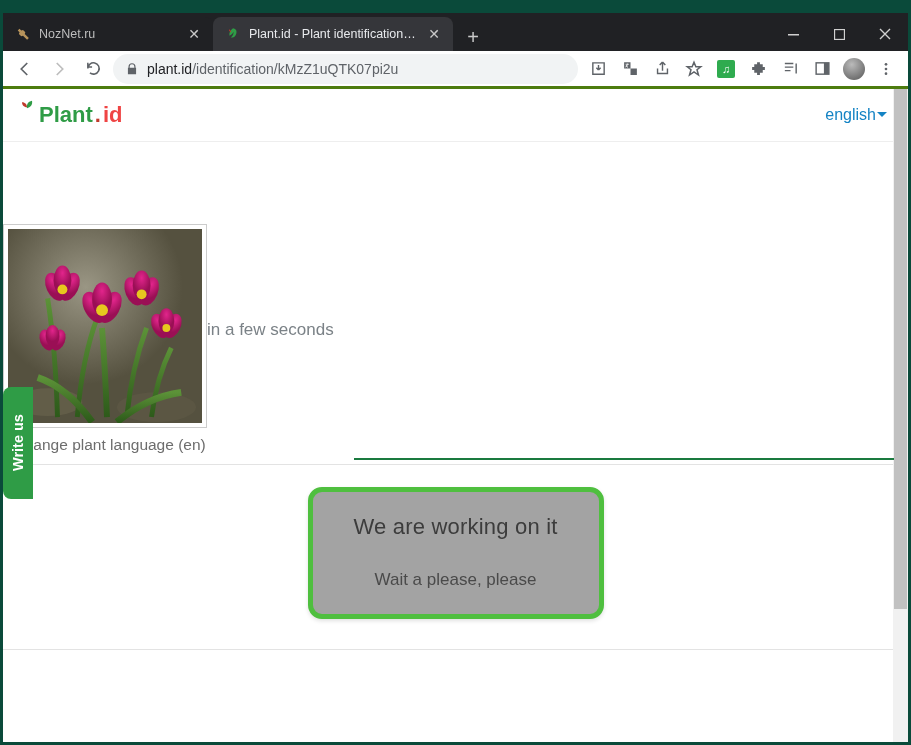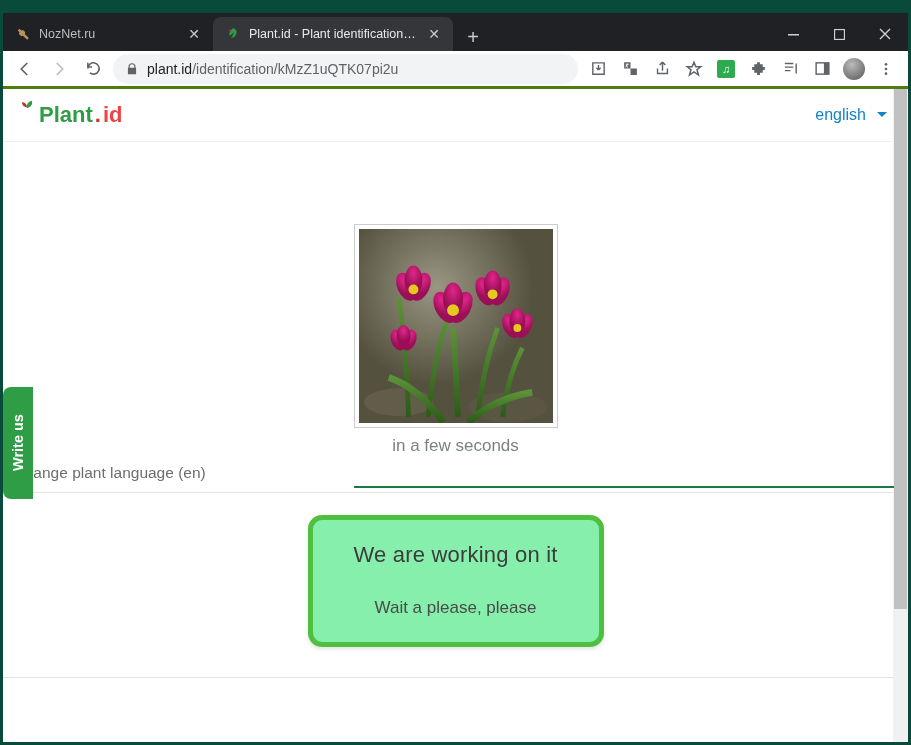--- a/index.html
+++ b/index.html
@@ -40,35 +40,35 @@
   .scrollthumb { position:absolute; right:1px; top:0; width:13px; height:520px; background:#c1c1c1; border-radius:0; }
 
   .page { padding: 0; }
 
   .site-header { height: 53px; display:flex; align-items:center; justify-content:space-between; padding: 0 20px 0 14px; border-bottom: 1px solid #eee; }
   .logo { display:flex; align-items:center; gap:2px; font-weight:700; font-size:22px; }
   .logo .plant { color:#2f9c46; }
   .logo .dot { color:#c0392b; }
   .logo .id { color:#ef4444; }
   .logo-leaf { position: relative; top:-6px; }
-  .lang { color:#1483c4; font-size:16px; display:flex; align-items:center; gap:10px; }
-
-  .content-center { display:flex; flex-direction:column; align-items:center; padding-top: 82px; }
+  .lang { color:#1483c4; font-size:16px; display:flex; align-items:center; gap:0; }
+
+  .content-center { display:flex; flex-direction:row; align-items:center; padding-top: 82px; }
 
   .thumb-frame { width: 204px; height: 204px; border: 1px solid #ccc; padding: 4px; background:#fff; }
   .thumb-img { width:100%; height:100%; background:#7a7a6a; position:relative; overflow:hidden; }
 
   .eta { color:#7b8287; font-size:17px; margin-top: 8px; }
 
   .lang-row { width: 100%; padding: 8px 14px 6px 14px; color:#6d6d6d; font-size:15.5px; border-bottom: 1px solid #e3e3e3; display:flex; }
   .lang-row .underline-bar { flex:1; margin-left: 110px; height: 22px; }
   .progress-underline { position: relative; top: 22px; height: 2px; background:#1a7a3f; width: 540px; margin-left: auto; }
 
   .callout-wrap { width:100%; display:flex; justify-content:center; padding: 22px 0 30px 0; border-bottom: 1px solid #e3e3e3; }
-  .callout { border: 5px solid #4fbf3f; border-radius: 14px; padding: 22px 30px 24px 30px; width: 296px; text-align:center; box-shadow: 0 2px 4px rgba(0,0,0,0.12); background:#86efac; }
+  .callout { border: 5px solid #4fbf3f; border-radius: 14px; padding: 22px 30px 24px 30px; width: 296px; text-align:center; box-shadow: 0 2px 4px rgba(0,0,0,0.12); background:#a3a3a3; }
   .callout h2 { font-weight:400; font-size:22px; color:#3c3c3c; margin-bottom: 30px; letter-spacing: 0.2px; }
   .callout p { font-size:17px; color:#4a4a4a; }
 
   
   .feedback { position:absolute; left:0; top:298px; width:30px; height:112px; background:#2f9c46; color:#fff; border-top-right-radius:8px; border-bottom-right-radius:8px; display:flex; align-items:center; justify-content:center; writing-mode: vertical-rl; font-size:14.5px; font-weight:600; transform: rotate(180deg); }
 
   
   .flower-scene { position:absolute; inset:0; }
 
   svg { display:block; }

